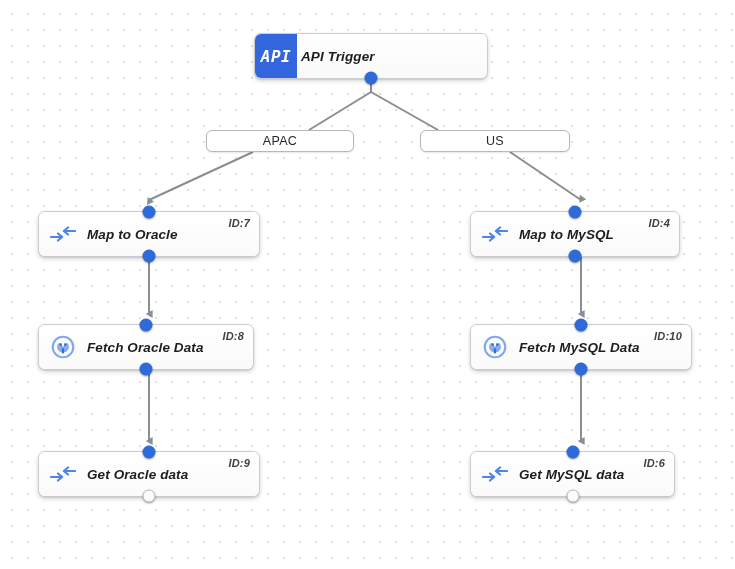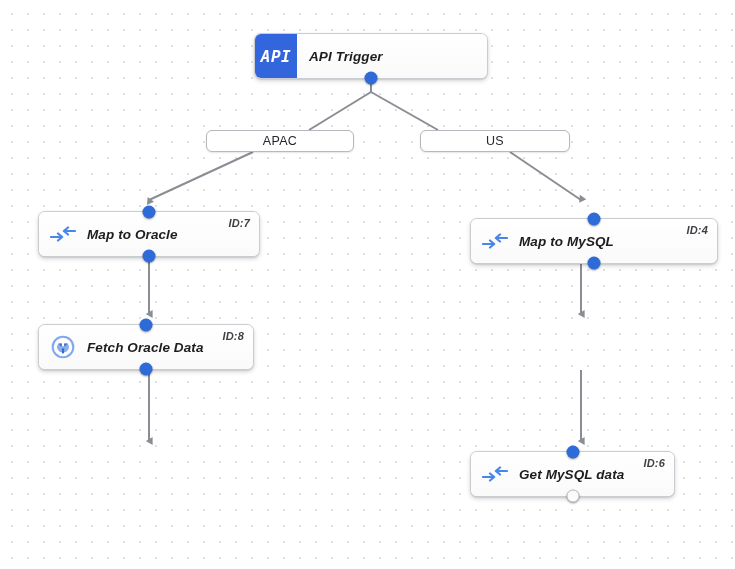--- a/index.html
+++ b/index.html
@@ -71,21 +71,21 @@
     justify-content: center;
   }
   .node-title {
     font-size: 13.5px;
     color: #1d1d1f;
     font-weight: 600;
     white-space: nowrap;
     letter-spacing: 0.1px;
   }
   .node.trigger .node-title {
-    padding-left: 12px;
+    padding-left: 4px;
     font-weight: 600;
   }
   .node-id {
     position: absolute;
     top: 5px;
     right: 9px;
     font-size: 11px;
     color: #3f4044;
     font-weight: 700;
     letter-spacing: 0.2px;
@@ -189,38 +189,71 @@
           <rect x="10.9" y="13.2" width="2.2" height="5.4" rx="1" fill="#2f6ad9"></rect>
         </svg>
       </span>
       <span class="node-title">Fetch Oracle Data</span>
     </div>
     <span class="node-id">ID:8</span>
     <div class="port filled top"></div>
     <div class="port filled bottom"></div>
   </div>
 
-
-  <div class="node" style="left:470px; top:218px; width:248px; height:46px;">
+  <div class="node" style="left:38px; top:451px; width:222px; height:46px;">
+    <div class="node-inner">
+      <span class="icon-slot">
+        <svg width="26" height="16" viewBox="0 0 26 16">
+          <path d="M1,11 L11,11" stroke="#4a86e8" stroke-width="2.2" fill="none" stroke-linecap="round"></path>
+          <path d="M8,7.5 L12.2,11 L8,14.5" stroke="#4a86e8" stroke-width="2.2" fill="none" stroke-linecap="round" stroke-linejoin="round"></path>
+          <path d="M25,5 L15,5" stroke="#4a86e8" stroke-width="2.2" fill="none" stroke-linecap="round"></path>
+          <path d="M18,1.5 L13.8,5 L18,8.5" stroke="#4a86e8" stroke-width="2.2" fill="none" stroke-linecap="round" stroke-linejoin="round"></path>
+        </svg>
+      </span>
+      <span class="node-title">Get Oracle data</span>
+    </div>
+    <span class="node-id">ID:9</span>
+    <div class="port filled top"></div>
+    <div class="port hollow bottom"></div>
+  </div>
+
+  <div class="node" style="left:470px; top:211px; width:210px; height:46px;">
     <div class="node-inner">
       <span class="icon-slot">
         <svg width="26" height="16" viewBox="0 0 26 16">
           <path d="M1,11 L11,11" stroke="#4a86e8" stroke-width="2.2" fill="none" stroke-linecap="round"></path>
           <path d="M8,7.5 L12.2,11 L8,14.5" stroke="#4a86e8" stroke-width="2.2" fill="none" stroke-linecap="round" stroke-linejoin="round"></path>
           <path d="M25,5 L15,5" stroke="#4a86e8" stroke-width="2.2" fill="none" stroke-linecap="round"></path>
           <path d="M18,1.5 L13.8,5 L18,8.5" stroke="#4a86e8" stroke-width="2.2" fill="none" stroke-linecap="round" stroke-linejoin="round"></path>
         </svg>
       </span>
       <span class="node-title">Map to MySQL</span>
     </div>
     <span class="node-id">ID:4</span>
     <div class="port filled top"></div>
     <div class="port filled bottom"></div>
   </div>
 
+  <div class="node" style="left:470px; top:324px; width:222px; height:46px;">
+    <div class="node-inner">
+      <span class="icon-slot">
+        <svg width="24" height="24" viewBox="0 0 24 24">
+          <circle cx="12" cy="12" r="10.3" fill="none" stroke="#7fa9ef" stroke-width="2.1"></circle>
+          <path d="M7.4,8.6 A5.2,5.2 0 0 0 16.6,8.6 Z" fill="#2f6ad9" opacity="0.92"></path>
+          <path d="M7.4,8.6 A5.2,5.2 0 0 0 12,17.2 A5.2,5.2 0 0 0 16.6,8.6 Z" fill="#2f6ad9" opacity="0.55"></path>
+          <rect x="10.9" y="5.0" width="2.2" height="6.4" rx="1" fill="#ffffff"></rect>
+          <rect x="10.9" y="13.2" width="2.2" height="5.4" rx="1" fill="#2f6ad9"></rect>
+        </svg>
+      </span>
+      <span class="node-title">Fetch MySQL Data</span>
+    </div>
+    <span class="node-id">ID:10</span>
+    <div class="port filled top"></div>
+    <div class="port filled bottom"></div>
+  </div>
 
   <div class="node" style="left:470px; top:451px; width:205px; height:46px;">
     <div class="node-inner">
       <span class="icon-slot">
         <svg width="26" height="16" viewBox="0 0 26 16">
           <path d="M1,11 L11,11" stroke="#4a86e8" stroke-width="2.2" fill="none" stroke-linecap="round"></path>
           <path d="M8,7.5 L12.2,11 L8,14.5" stroke="#4a86e8" stroke-width="2.2" fill="none" stroke-linecap="round" stroke-linejoin="round"></path>
           <path d="M25,5 L15,5" stroke="#4a86e8" stroke-width="2.2" fill="none" stroke-linecap="round"></path>
           <path d="M18,1.5 L13.8,5 L18,8.5" stroke="#4a86e8" stroke-width="2.2" fill="none" stroke-linecap="round" stroke-linejoin="round"></path>
         </svg>

